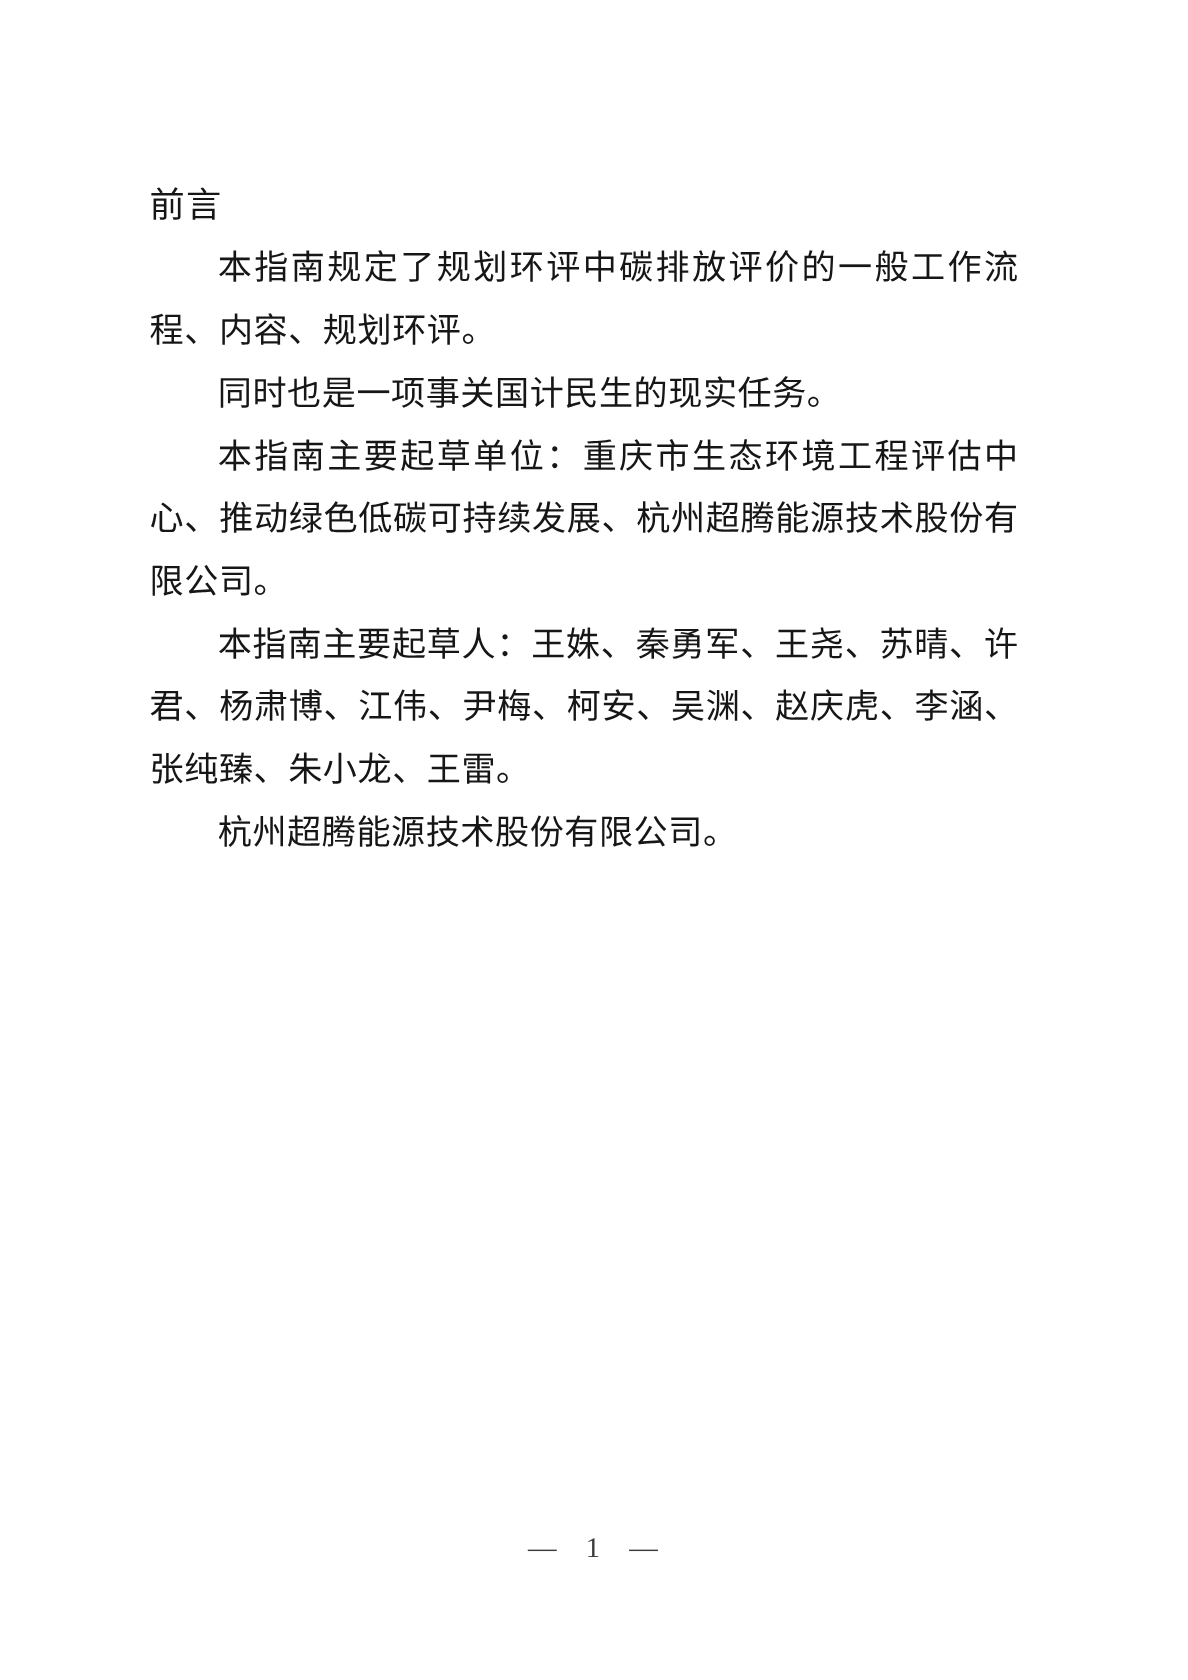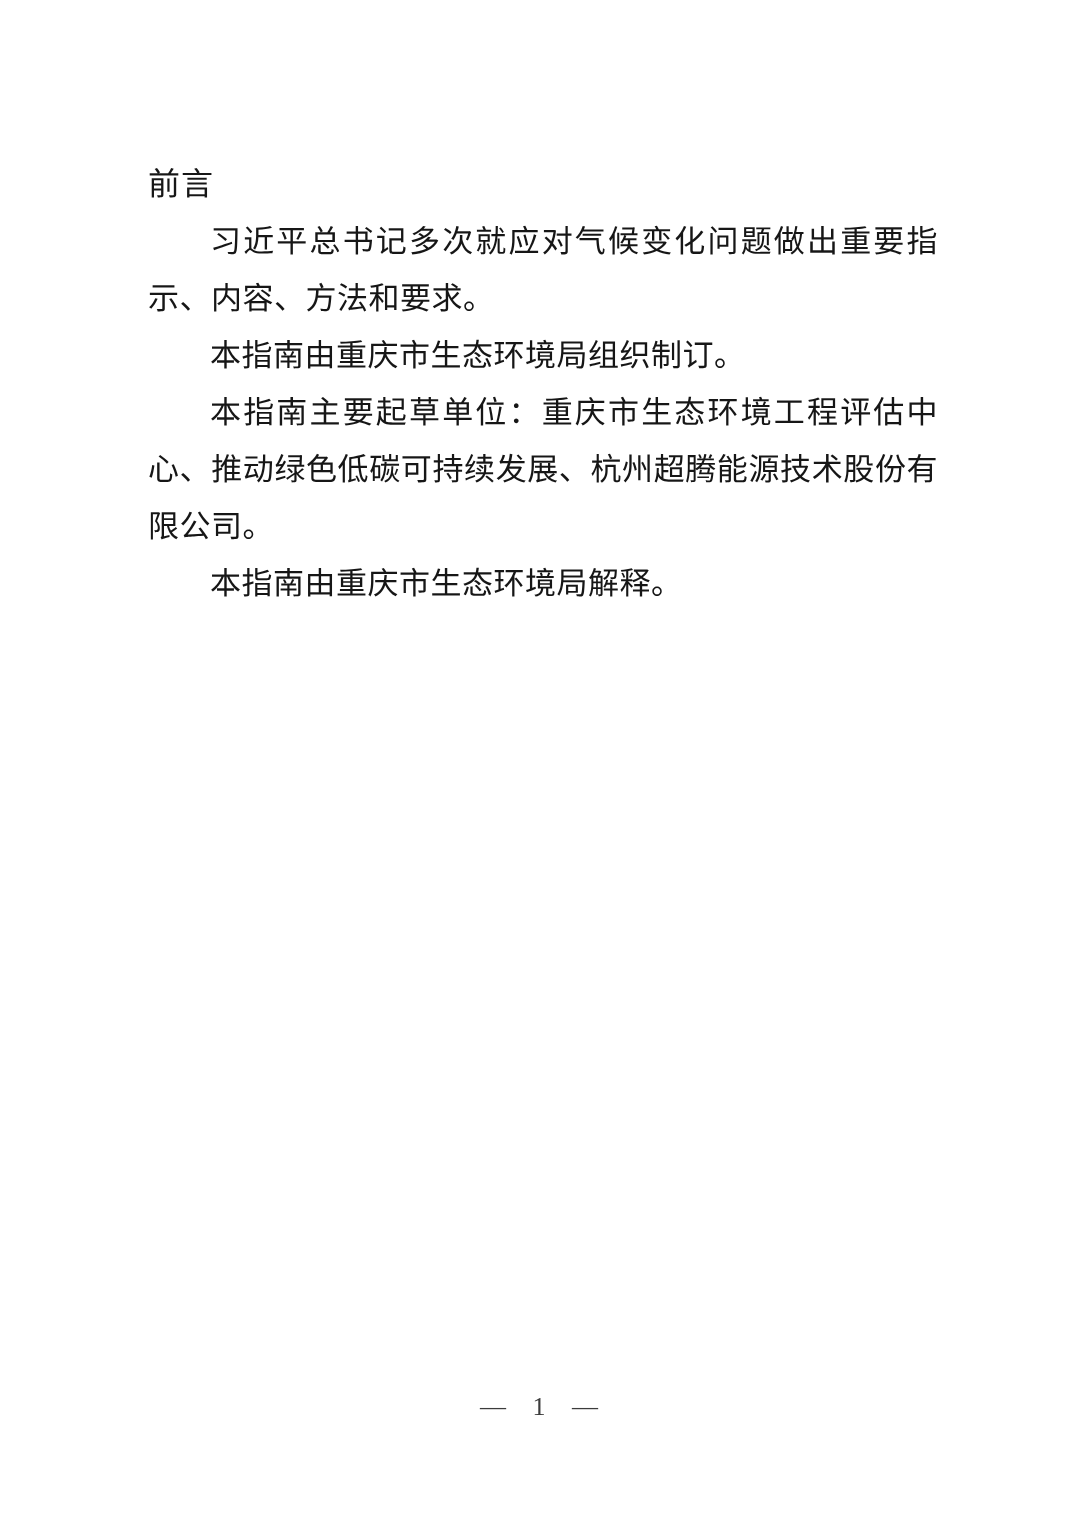--- a/index.html
+++ b/index.html
@@ -12,24 +12,23 @@
     width: 1080px;
     height: 1527px;
     margin: 0 auto;
     background: #ffffff;
     color: #161616;
     font-family: "Liberation Sans", "DejaVu Sans", sans-serif;
     overflow: hidden;
   }
   .content {
     position: absolute;
-    left: 148px;
+    left: 136px;
     top: 158px;
     width: 790px;
-    font-family: Liberation Mono, monospace;
   }
   .doc-title {
     font-size: 32px;
     font-weight: 400;
     line-height: 57px;
     margin: 0;
     padding: 0;
     letter-spacing: 1px;
   }
   .paragraphs p {
@@ -58,22 +57,23 @@
     font-family: "Liberation Serif", "DejaVu Serif", serif;
   }
 </style>
 </head>
 <body>
 
 <div class="page">
   <div class="content">
     <h1 class="doc-title">前言</h1>
     <div class="paragraphs" id="paragraphs">
-        <p>习近平总书记多次就应对气候变化问题做出重要指示、内容、方法和要求。</p>
-        <p>本指南由重庆市生态环境局组织制订。</p>
+        <p>本指南规定了规划环评中碳排放评价的一般工作流程、内容、规划环评。</p>
+        <p>同时也是一项事关国计民生的现实任务。</p>
         <p>本指南主要起草单位：重庆市生态环境工程评估中心、推动绿色低碳可持续发展、杭州超腾能源技术股份有限公司。</p>
-        <p>本指南由重庆市生态环境局解释。</p>
+        <p>本指南主要起草人：王姝、秦勇军、王尧、苏晴、许君、杨肃博、江伟、尹梅、柯安、吴渊、赵庆虎、李涵、张纯臻、朱小龙、王雷。</p>
+        <p>杭州超腾能源技术股份有限公司。</p>
       </div>
   </div>
   <div class="footer">
     <span class="page-number">— 1 —</span>
   </div>
 </div>
 
 </body></html>

